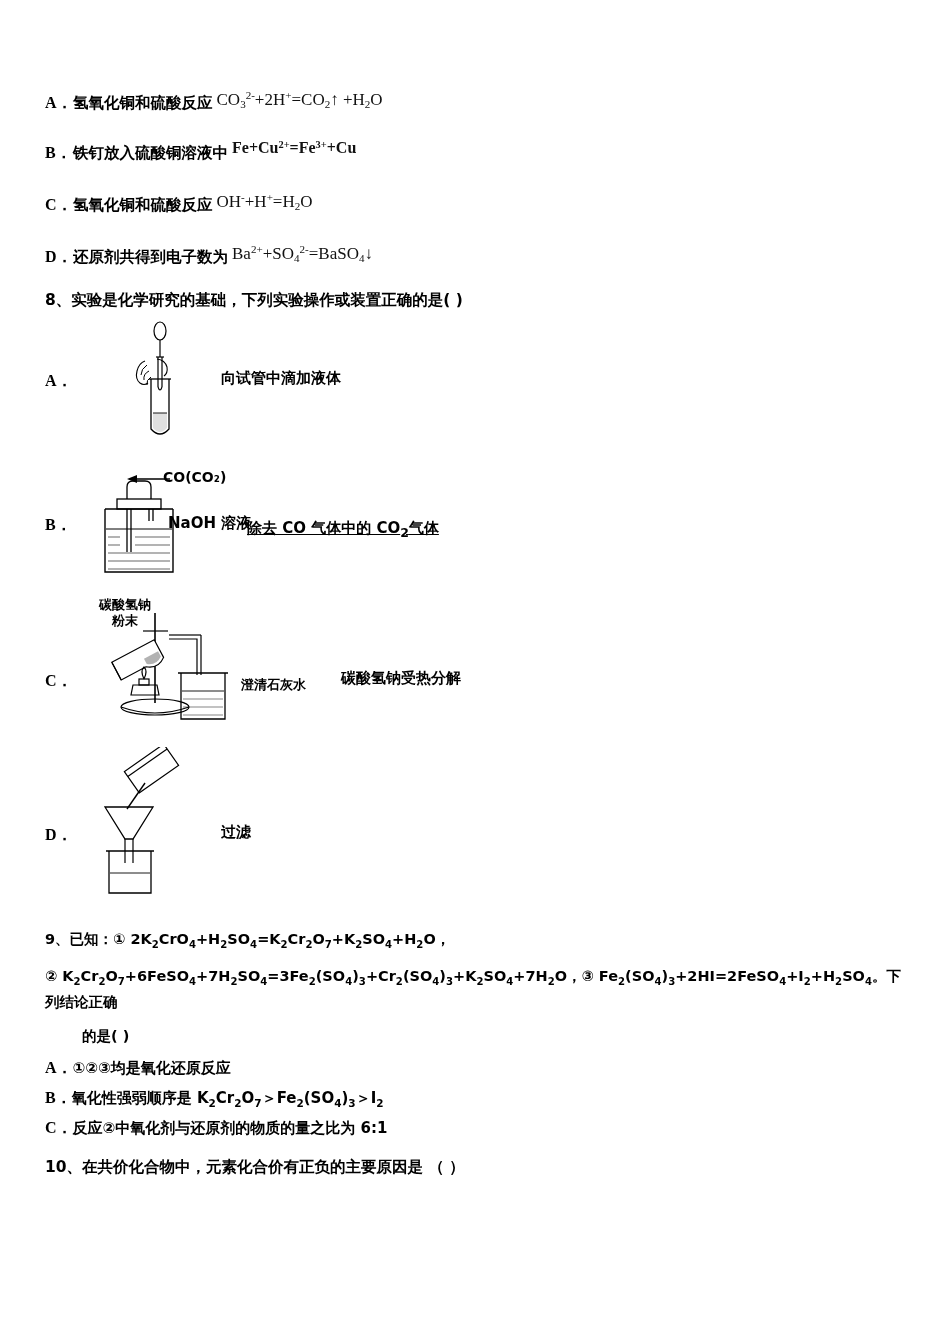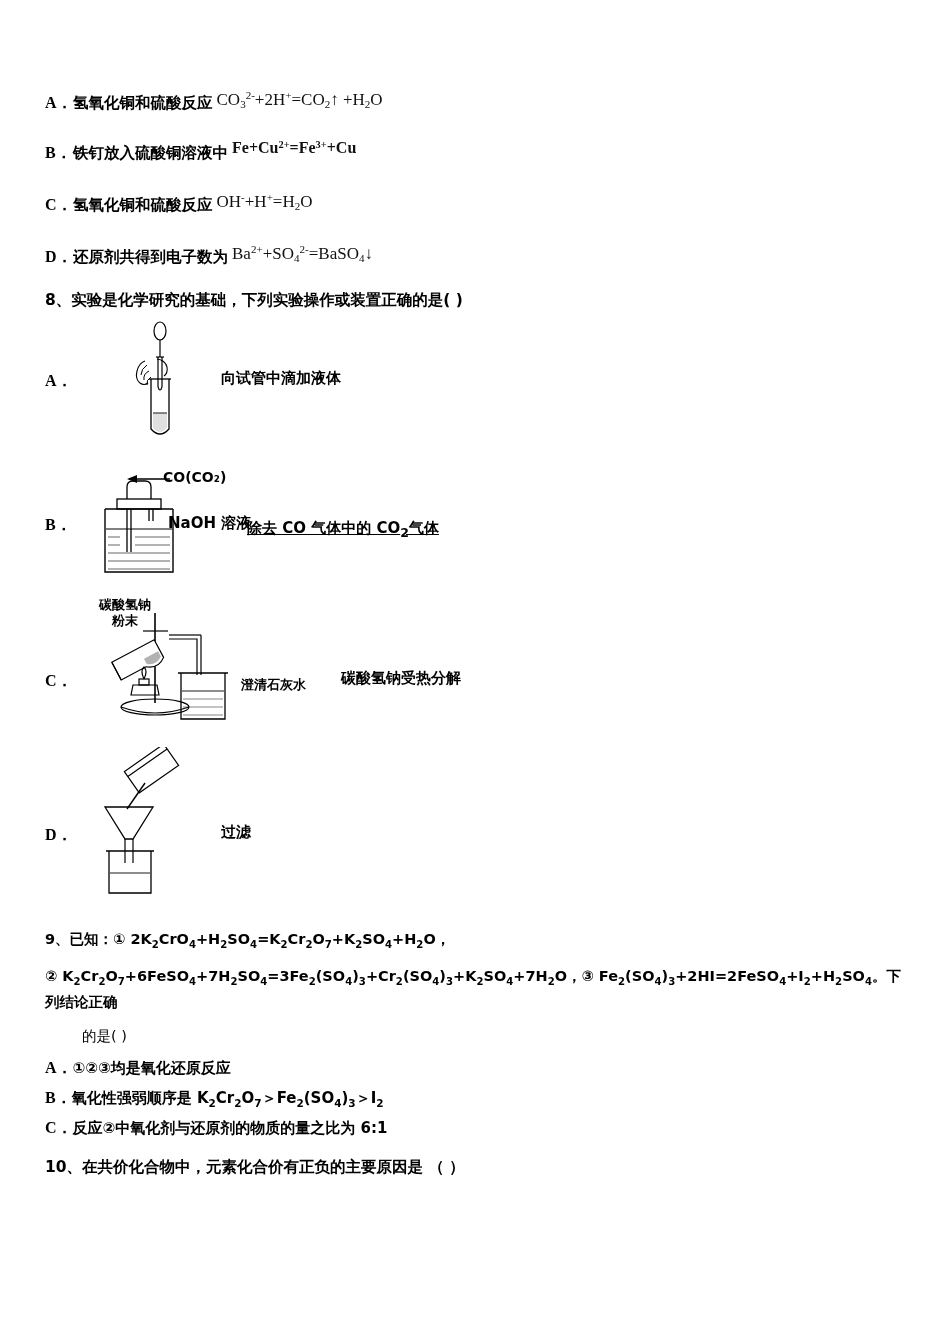--- a/index.html
+++ b/index.html
@@ -279,21 +279,21 @@
       <div style="position:absolute; left:0; top:78px;" class="fig-letter">D．</div>
       <div style="position:absolute; left:148px; top:76px;" class="fig-caption">过滤</div>
     </div>
 
     <div class="q9" style="margin-top:30px;">
       <span class="q9-lead">9、已知：</span>① 2K<sub>2</sub>CrO<sub>4</sub>+H<sub>2</sub>SO<sub>4</sub>=K<sub>2</sub>Cr<sub>2</sub>O<sub>7</sub>+K<sub>2</sub>SO<sub>4</sub>+H<sub>2</sub>O，
     </div>
     <div class="q9" style="margin-top:10px;">
       ② K<sub>2</sub>Cr<sub>2</sub>O<sub>7</sub>+6FeSO<sub>4</sub>+7H<sub>2</sub>SO<sub>4</sub>=3Fe<sub>2</sub>(SO<sub>4</sub>)<sub>3</sub>+Cr<sub>2</sub>(SO<sub>4</sub>)<sub>3</sub>+K<sub>2</sub>SO<sub>4</sub>+7H<sub>2</sub>O，③ Fe<sub>2</sub>(SO<sub>4</sub>)<sub>3</sub>+2HI=2FeSO<sub>4</sub>+I<sub>2</sub>+H<sub>2</sub>SO<sub>4</sub>。下列结论正确
     </div>
-    <div class="q9" style="margin-top:8px; font-weight:400;padding-left:37px;">的是(    )</div>
+    <div class="q9" style="margin-top:8px; font-weight:700;padding-left:37px;">的是(    )</div>
 
     <div class="q9opt"><b>A．</b>①②③均是氧化还原反应</div>
     <div class="q9opt"><b>B．</b>氧化性强弱顺序是 K<sub>2</sub>Cr<sub>2</sub>O<sub>7</sub>＞Fe<sub>2</sub>(SO<sub>4</sub>)<sub>3</sub>＞I<sub>2</sub></div>
     <div class="q9opt"><b>C．</b>反应②中氧化剂与还原剂的物质的量之比为 6:1</div>
 
     <div class="qline" style="margin-top:18px;">10、在共价化合物中，元素化合价有正负的主要原因是  （        ）</div>
 
   </div>
 </div>
 

